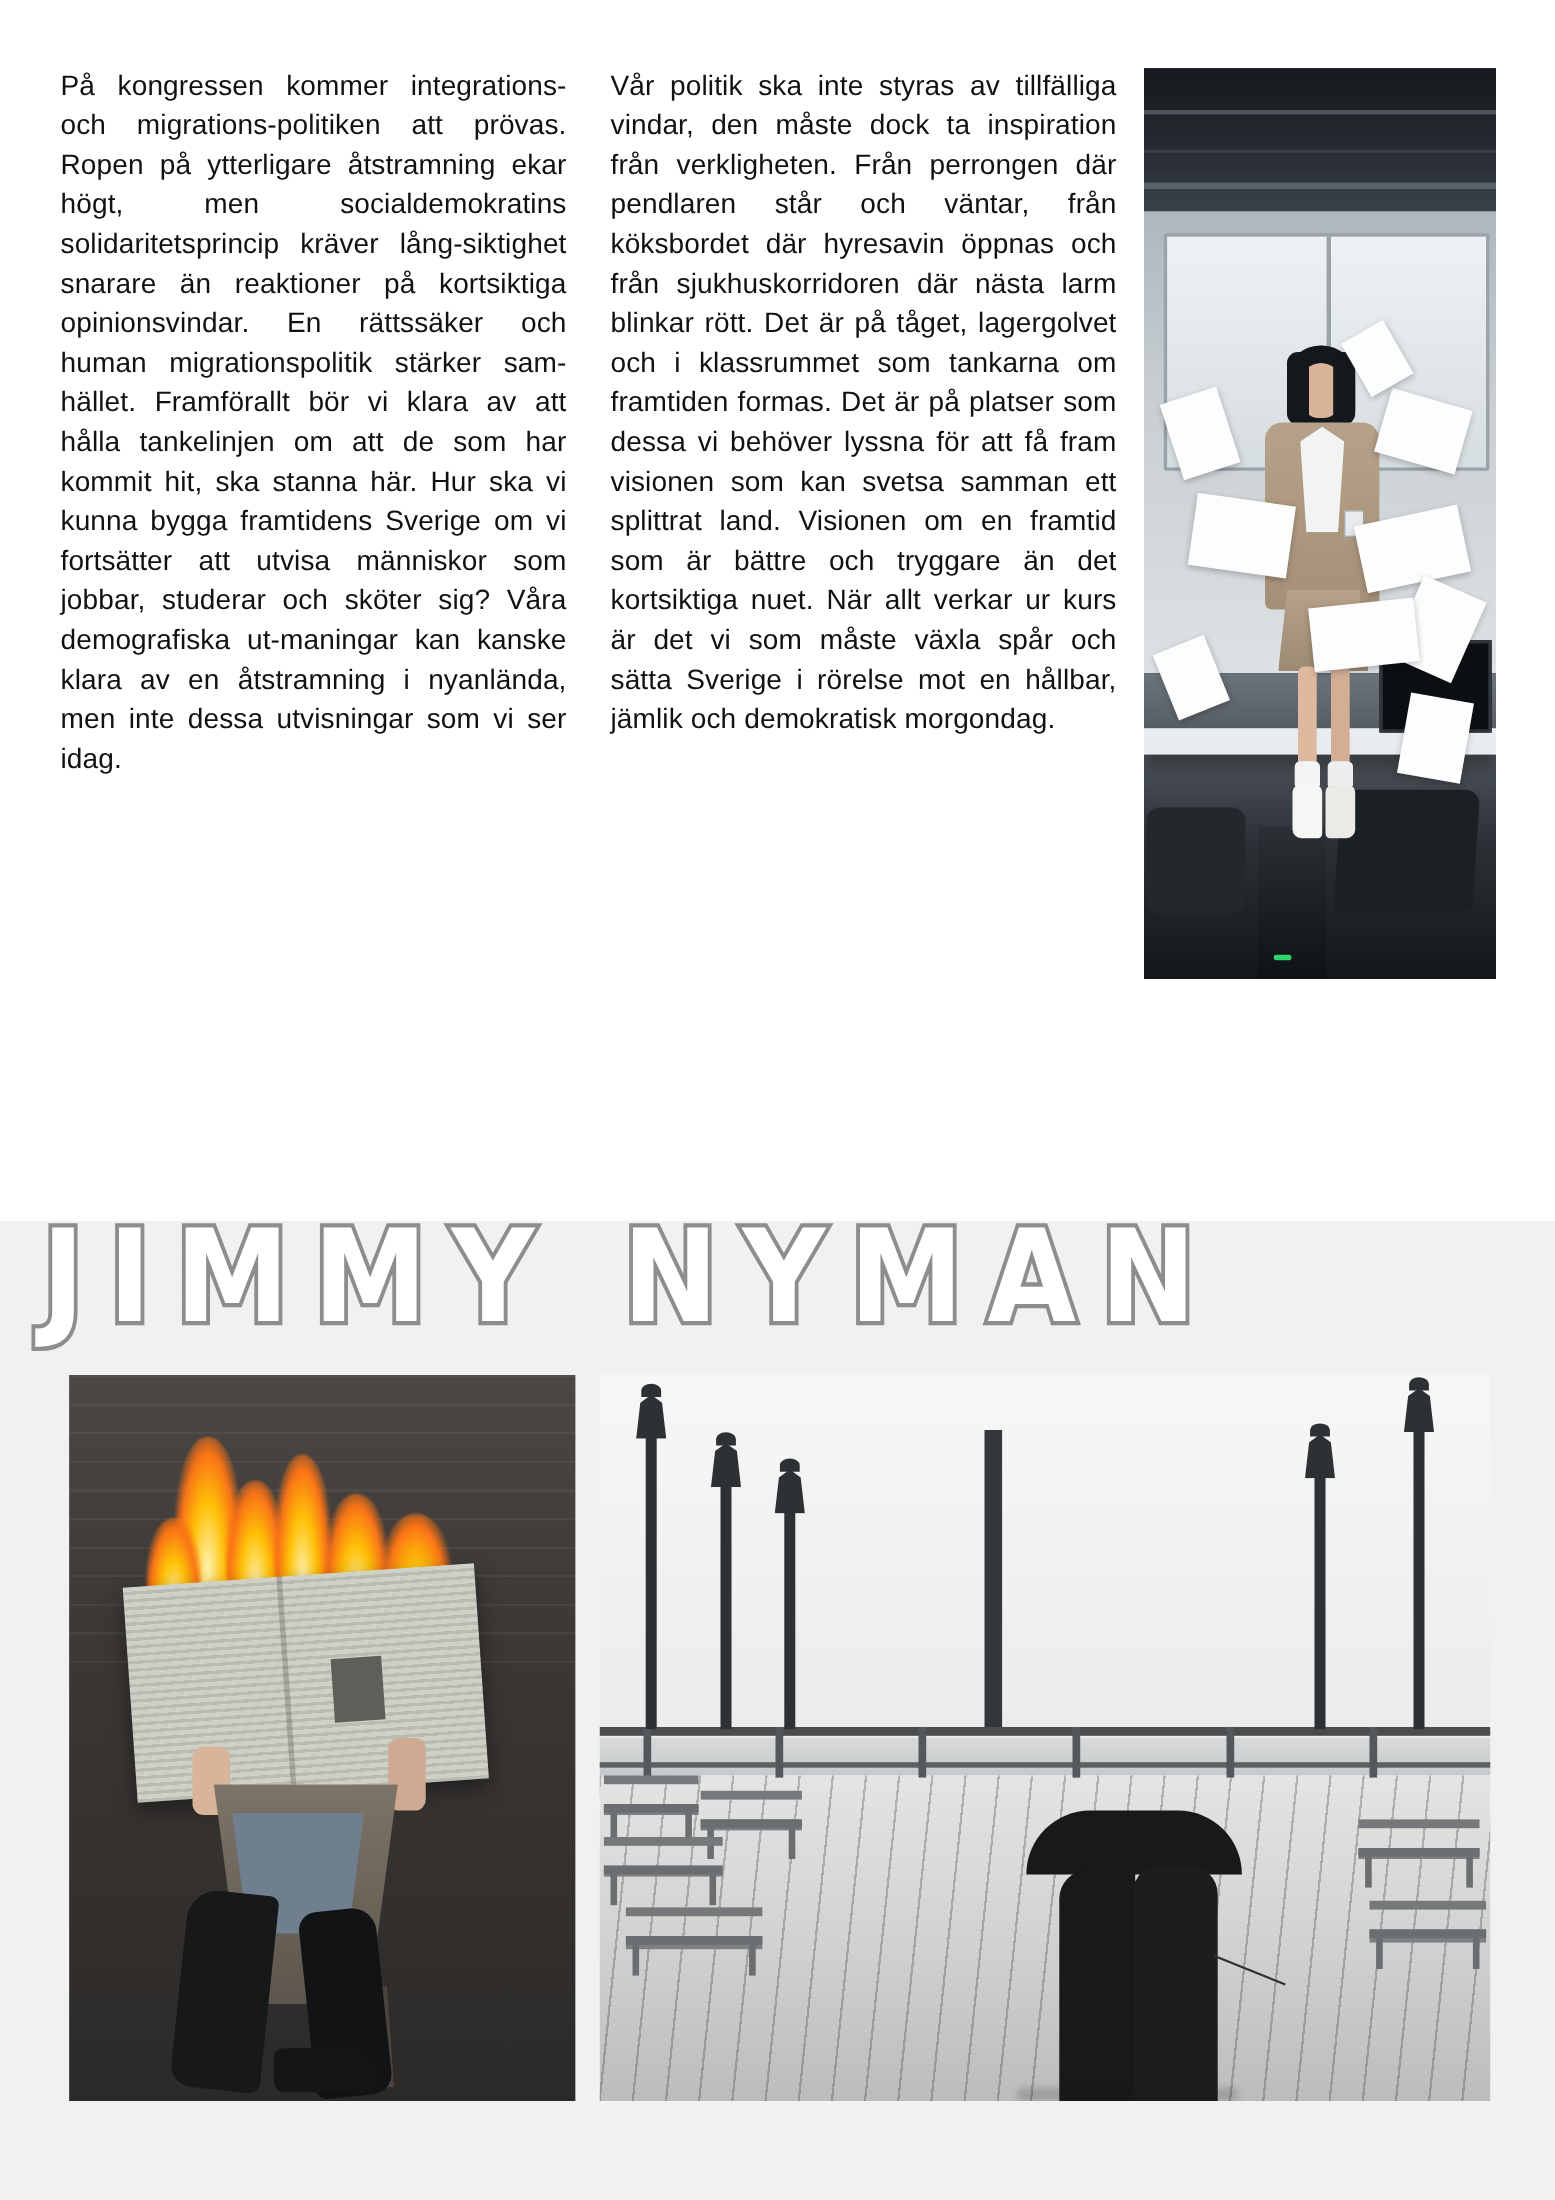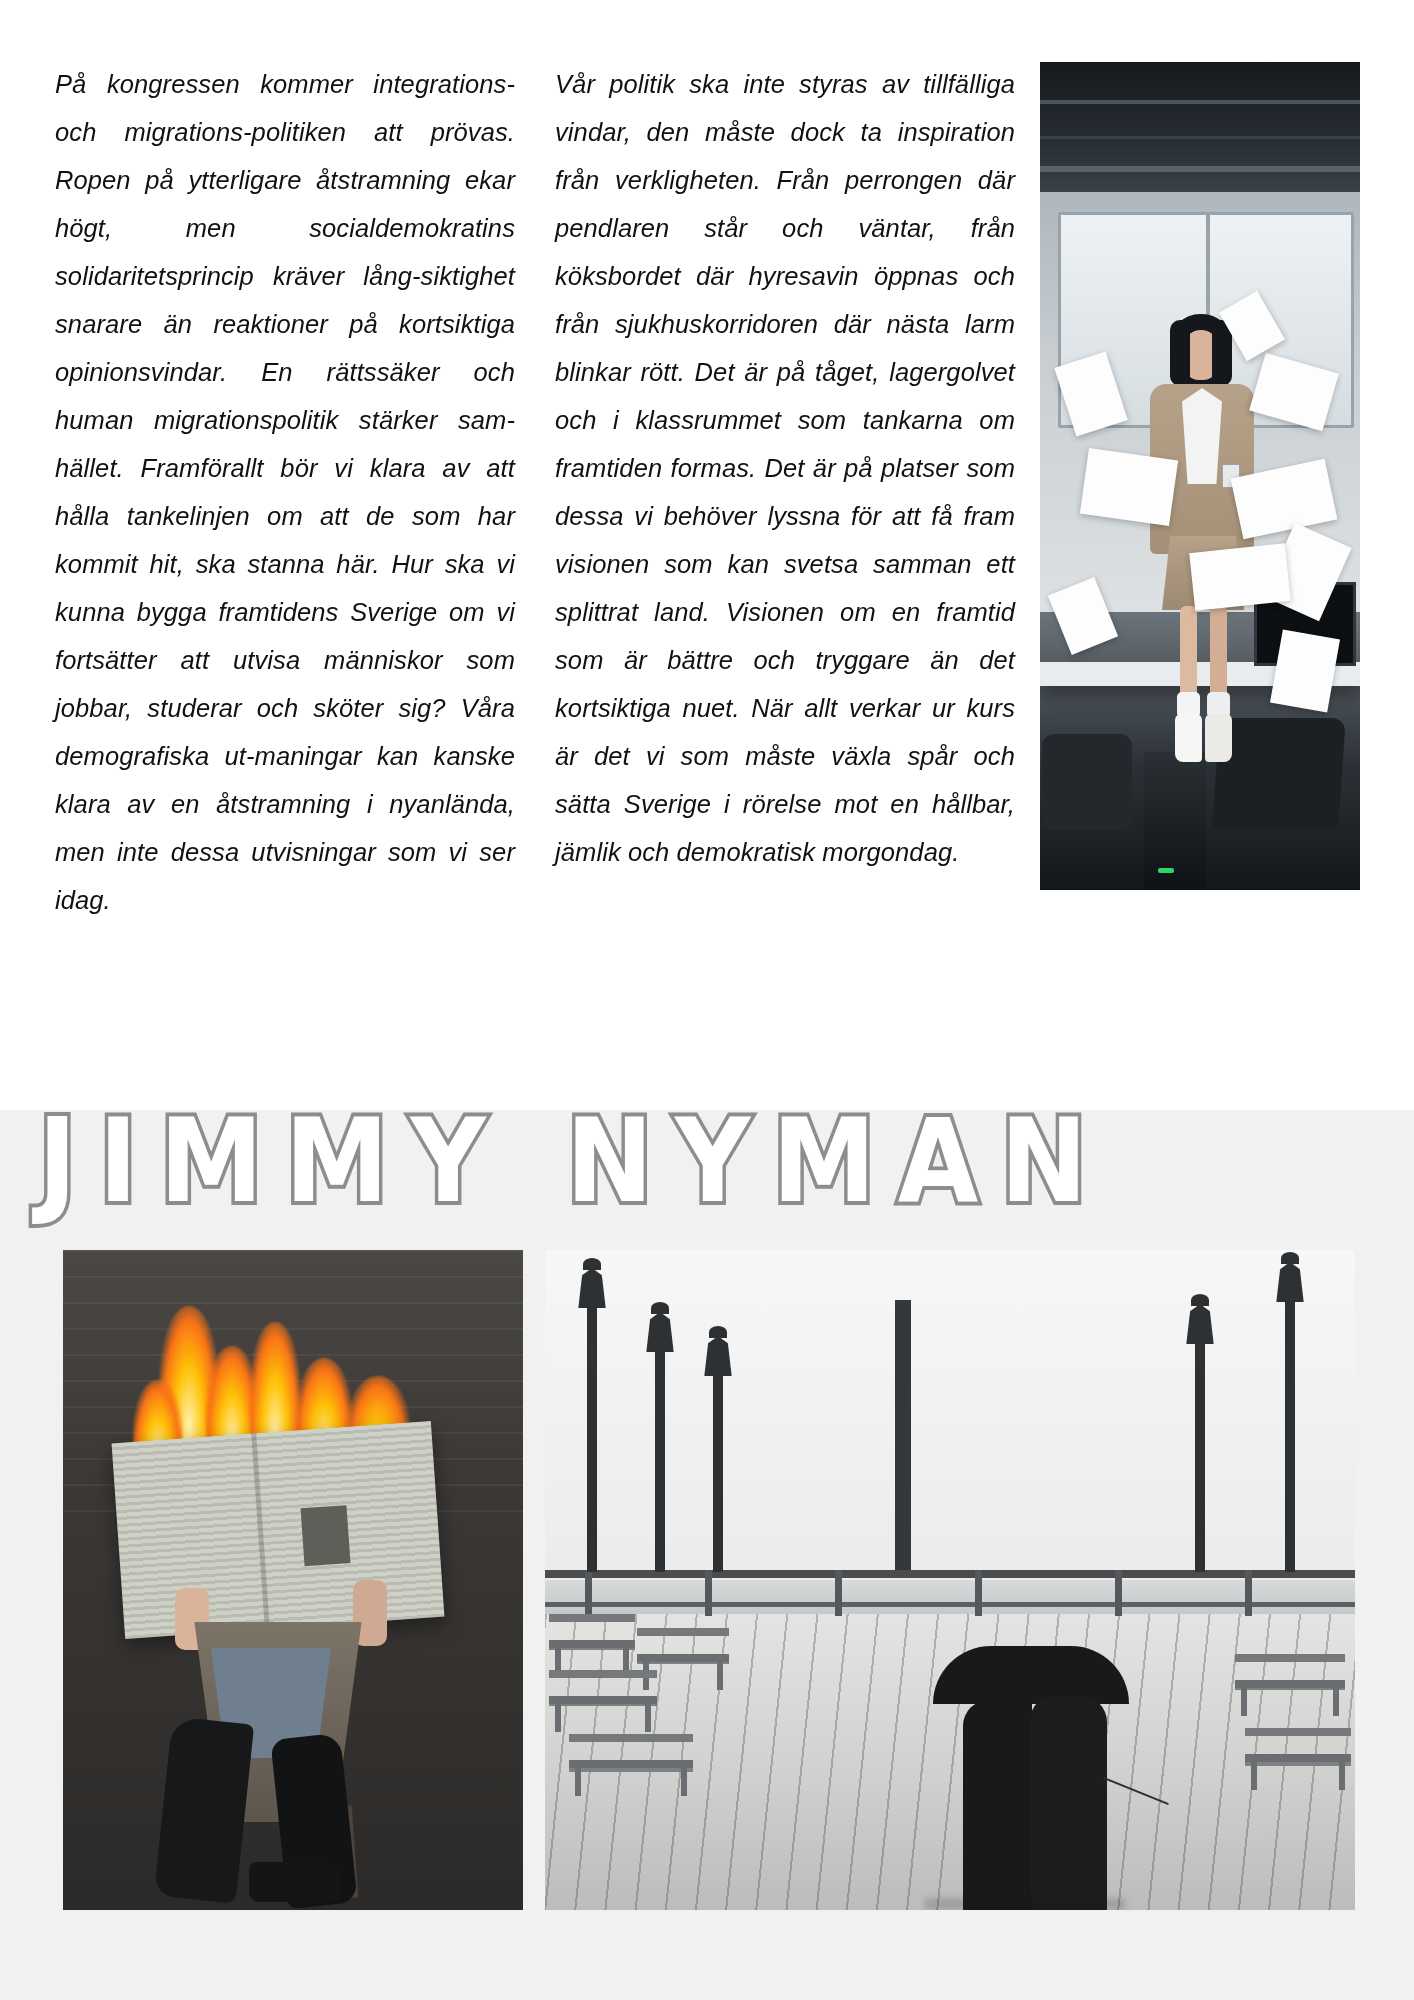--- a/index.html
+++ b/index.html
@@ -24,26 +24,25 @@
     width: 960px;
     display: flex;
     gap: 40px;
   }
   .col {
     width: 460px;
   }
   .col p {
     margin: 0;
     font-size: 25.5px;
-    line-height: 48px;
+    line-height: 36px;
     text-align: justify;
     text-justify: inter-word;
     letter-spacing: 0.1px;
     hyphens: manual;
-    font-style: italic;
   }
 
   
   .photo-office {
     position: absolute;
     left: 1040px;
     top: 62px;
     width: 320px;
     height: 828px;
     overflow: hidden;

